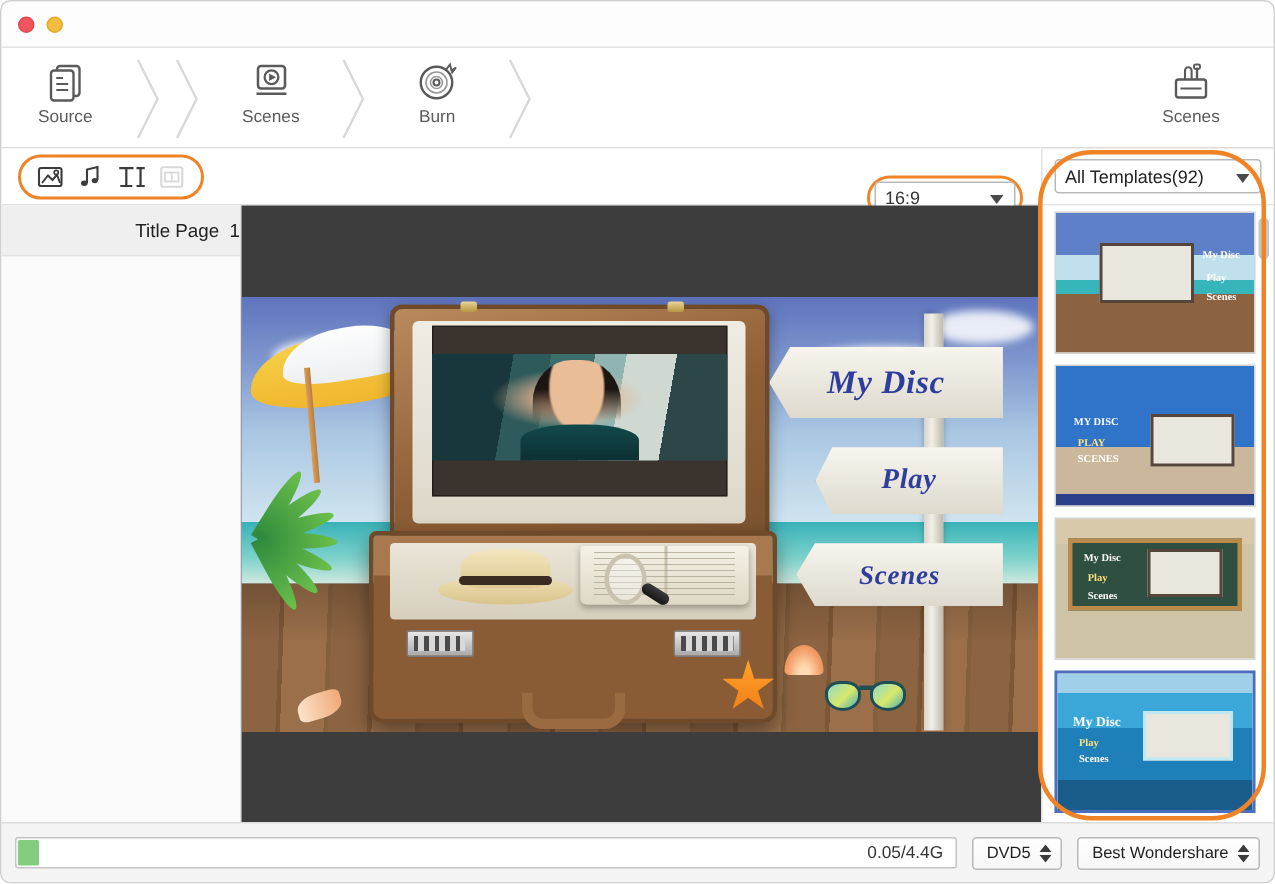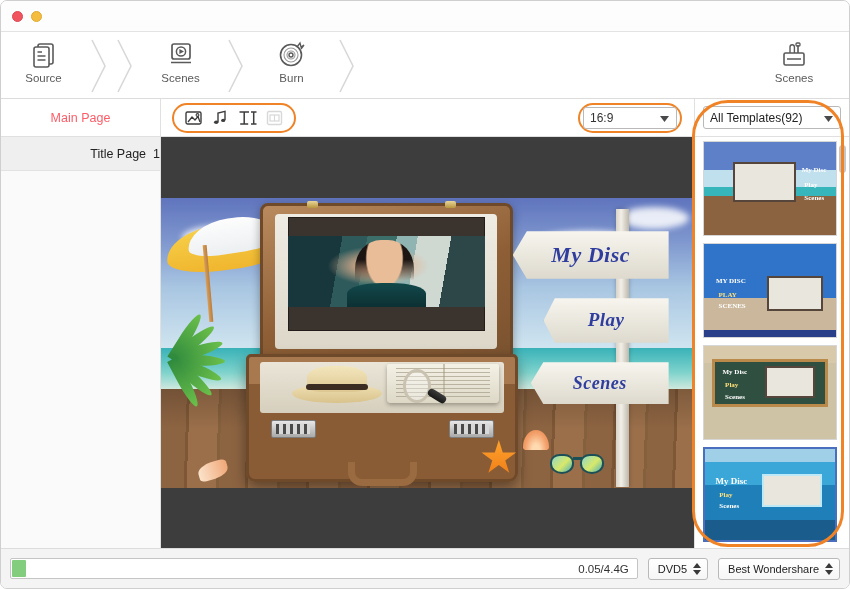--- a/index.html
+++ b/index.html
@@ -98,21 +98,21 @@
     border-radius: 16px;
     padding: 2px 6px;
     height: 30px;
   }
   .tool-btn {
     width: 27px; height: 24px;
     display: flex; align-items: center; justify-content: center;
   }
   .tool-btn.disabled { opacity: .33; }
   .aspect-wrap {
-    position: absolute; right: 12px; top: 4px;
+    position: absolute; right: 12px; top: 18px;
     border: 2px solid #f08326;
     border-radius: 15px;
     padding: 2px 3px;
   }
   .aspect-select {
     width: 94px; height: 22px;
     border: 1px solid #b9b9b9;
     border-radius: 3px;
     background: #ffffff;
     display: flex; align-items: center;
@@ -584,23 +584,20 @@
           <path d="M10 14 L10 8 a2.2 2.2 0 0 1 4.4 0 L14.4 14" fill="none" stroke="#5a5a5a" stroke-width="1.4"></path>
           <line x1="18" y1="6" x2="18" y2="14" stroke="#5a5a5a" stroke-width="1.6"></line>
           <rect x="16" y="4" width="4" height="3" rx="1" fill="none" stroke="#5a5a5a" stroke-width="1.3"></rect>
         </svg>
       </div>
       <div class="nav-label">Scenes</div>
     </div>
   </div>
 
   <div class="subbar">
-    <div class="subbar-left">
-      <span class="mainpage-label">Main Page</span>
-    </div>
 
     <div class="subbar-mid">
       <div class="tool-group">
         <div class="tool-btn">
           <svg width="18" height="16" viewBox="0 0 18 16">
             <rect x="1" y="2" width="15" height="12" rx="1.4" fill="none" stroke="#3c3c3c" stroke-width="1.4"></rect>
             <polyline points="3,12 7,7 10,10 13,6.5 15,12" fill="none" stroke="#3c3c3c" stroke-width="1.3"></polyline>
             <circle cx="12.5" cy="5" r="1.4" fill="none" stroke="#3c3c3c" stroke-width="1.1"></circle>
           </svg>
         </div>

